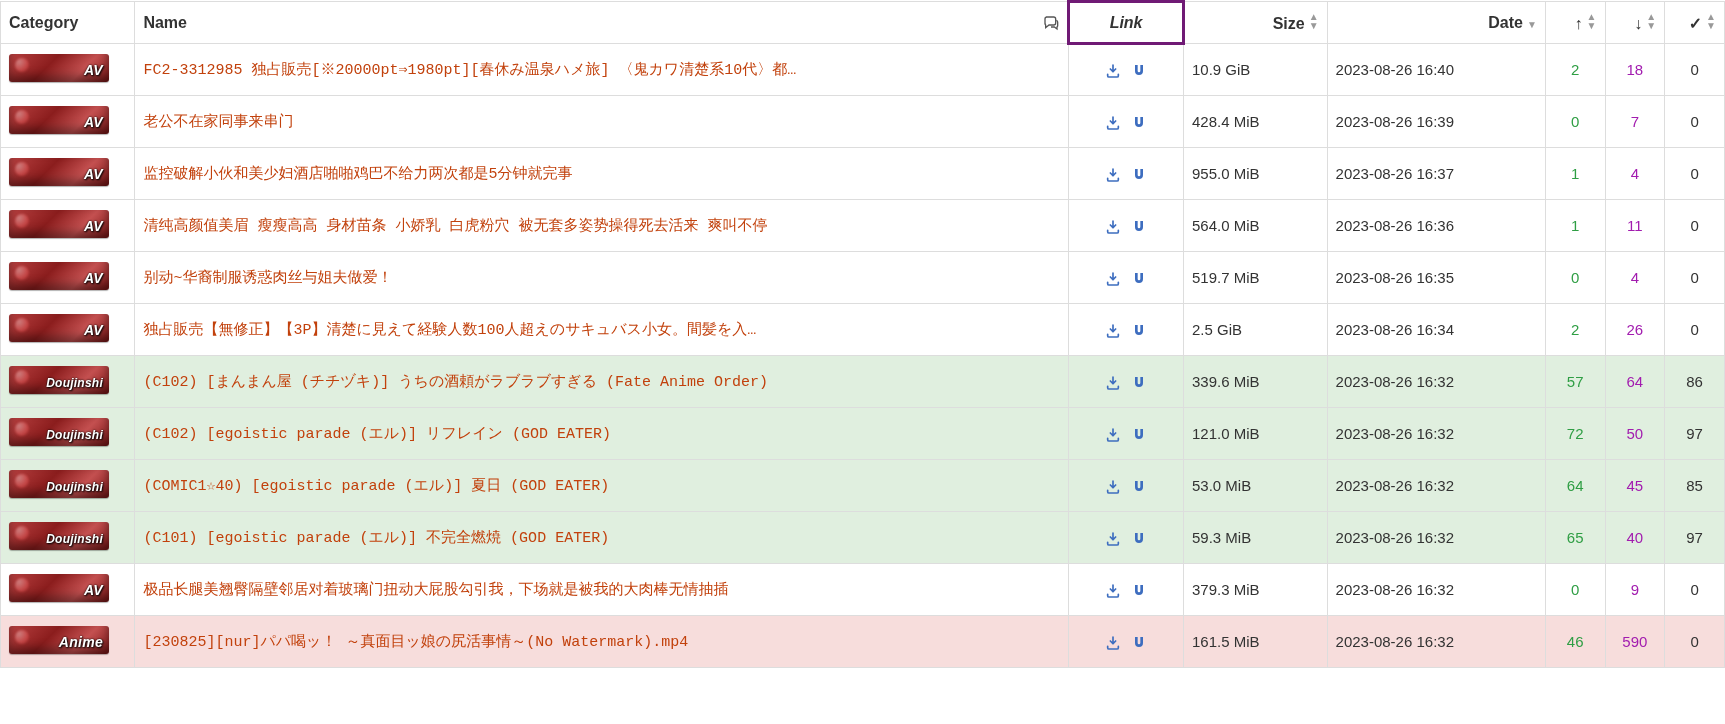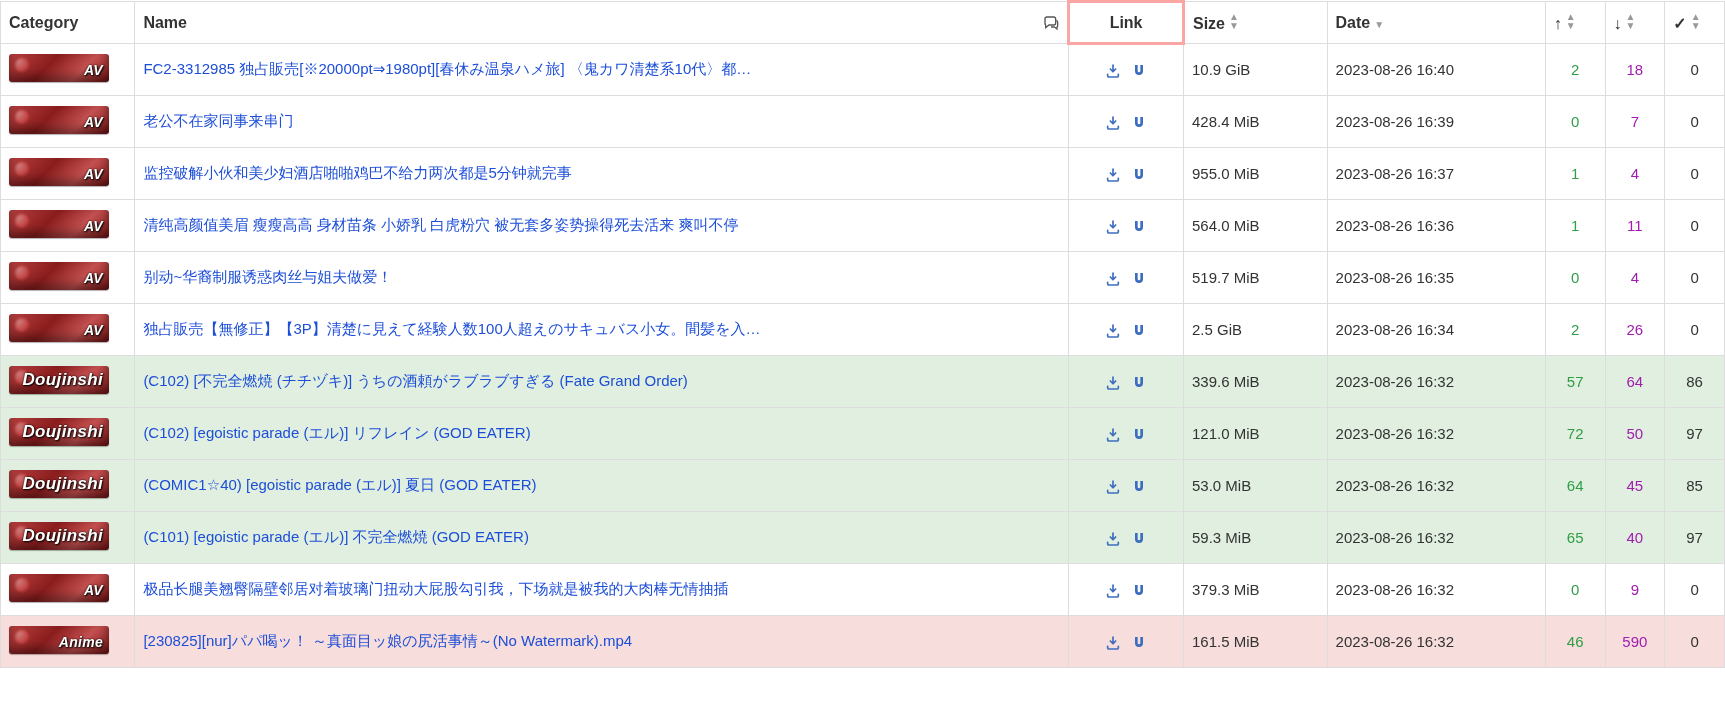--- a/index.html
+++ b/index.html
@@ -21,21 +21,21 @@
   }
   th {
     background: #fff;
     font-weight: 700;
     font-size: 16px;
     color: #333;
     text-align: left;
     position: relative;
     white-space: nowrap;
   }
-  th.center { text-align: left; }
+  th.center { text-align: right; }
 
   col.col-category { width: 117px; }
   col.col-name     { width: 813px; }
   col.col-link     { width: 100px; }
   col.col-size     { width: 125px; }
   col.col-date     { width: 190px; }
   col.col-seed     { width: 52px; }
   col.col-leech    { width: 52px; }
   col.col-done     { width: 52px; }
 
@@ -48,23 +48,24 @@
     line-height: 9px;
   }
   .sort-both::before { content: "▲"; display:block;}
   .sort-both::after  { content: "▼"; display:block;}
   .sort-down::before { content: "▼"; }
 
   .th-icon { font-size: 16px; color: #333; }
 
   
   .th-link-highlight {
-    border: 3px solid #fca5a5;
+    border: 3px solid #701a75;
     border-radius: 14px;
     text-align: center;
+    font-style: italic;
   }
 
   tbody tr.default td { background: #fff; }
   tbody tr.remake  td { background: #e0efdf; }
   tbody tr.danger  td { background: #f7dddc; }
 
   
   .cat-badge {
     display: inline-block;
     width: 100px;
@@ -89,32 +90,32 @@
     position: absolute;
     right: 6px;
     bottom: 4px;
     color: #fff;
     font-weight: 700;
     font-style: italic;
     font-size: 14px;
     text-shadow: 1px 1px 2px #000, 0 0 2px #000;
     letter-spacing: .02em;
   }
-  .cat-label.small { font-size: 17px; }
+  .cat-label.small { font-size: 12px; }
 
   td.name-cell {
     white-space: nowrap;
     overflow: hidden;
     text-overflow: ellipsis;
   }
   td.name-cell a {
     color: #2c61b4;
     text-decoration: none;
   }
-  tr:nth-child(n) td.name-cell a { color:#1d4ed8; }
+  tr:nth-child(n) td.name-cell a { color:#c2410c;font-family:Liberation Mono, monospace; }
   
   td.link-cell { text-align: center; white-space: nowrap; }
   .dl-icon, .magnet-icon {
     display: inline-block;
     width: 18px;
     text-align: center;
     margin: 0 4px;
     color: #3d6dbf;
   }
   .dl-icon svg, .magnet-icon svg, .comments-svg { width: 16px; height: 16px; vertical-align: middle; fill: currentColor; }
@@ -261,21 +262,21 @@
               <rect x="14" y="3" width="4" height="3" fill="#fff" opacity=".0"></rect>
             </svg></a></td>
         <td class="size-cell">2.5 GiB</td>
         <td class="date-cell">2023-08-26 16:34</td>
         <td class="seed-cell">2</td>
         <td class="leech-cell">26</td>
         <td class="done-cell">0</td>
       </tr>
       <tr class="remake">
         <td><a href="#" class="cat-badge"><span class="cat-label small">Doujinshi</span></a></td>
-        <td class="name-cell"><a href="#">(C102) [不完全燃焼 (チチヅキ)] うちの酒頼がラブラブすぎる (Fate Grand Order)</a></td>
+        <td class="name-cell"><a href="#">(C102) [まんまん屋 (チチヅキ)] うちの酒頼がラブラブすぎる (Fate Anime Order)</a></td>
         <td class="link-cell"><a href="#" class="dl-icon"><svg viewBox="0 0 24 24">
               <path d="M12 3v10m0 0l-4-4m4 4l4-4" stroke="currentColor" stroke-width="2.5" fill="none" stroke-linecap="round" stroke-linejoin="round"></path>
               <path d="M4 17v2a2 2 0 0 0 2 2h12a2 2 0 0 0 2-2v-2" stroke="currentColor" stroke-width="2.5" fill="none" stroke-linecap="round"></path>
             </svg></a><a href="#" class="magnet-icon"><svg viewBox="0 0 24 24">
               <path d="M6 3v9a6 6 0 0 0 12 0V3h-4v9a2 2 0 0 1-4 0V3H6z" fill="currentColor"></path>
               <rect x="6" y="3" width="4" height="3" fill="#fff" opacity=".0"></rect>
               <rect x="14" y="3" width="4" height="3" fill="#fff" opacity=".0"></rect>
             </svg></a></td>
         <td class="size-cell">339.6 MiB</td>
         <td class="date-cell">2023-08-26 16:32</td>

